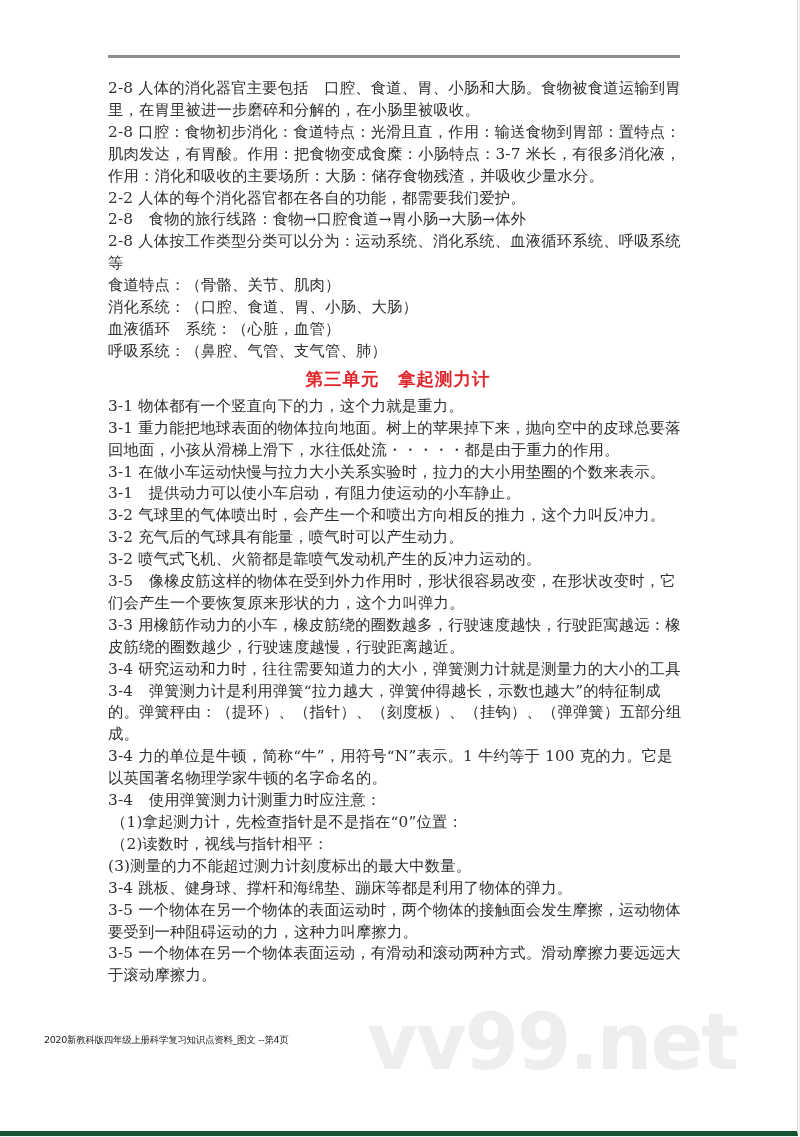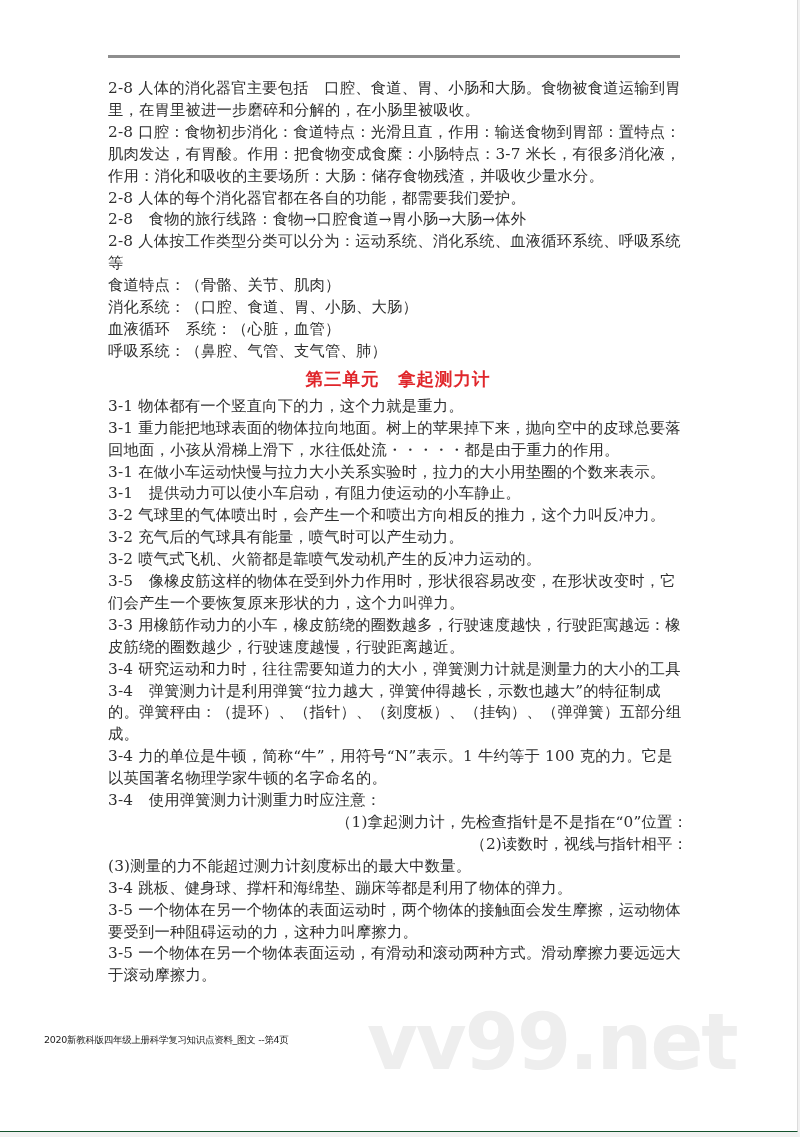--- a/index.html
+++ b/index.html
@@ -3,37 +3,37 @@
 <meta charset="utf-8">
 <style>
   html, body { margin: 0; padding: 0; }
   body {
     width: 800px; height: 1137px; background: #f1f1f1;
     position: relative; overflow: hidden;
     font-family: "DejaVu Serif", "Liberation Serif", serif;
   }
   .page {
     position: absolute; left: 0; top: 0; width: 797px; height: 1131px;
-    background: #ffffff; border-right: 1px solid #dcdcdc; border-bottom: 1px solid #14532d;
+    background: #ffffff; border-right: 1px solid #dcdcdc; border-bottom: 5px solid #14532d;
   }
   .rule {
     position: absolute; left: 108px; top: 55px; width: 572px; height: 3px; background: #8e8e8e;
   }
   .content {
     position: absolute; left: 108px; top: 78px; width: 580px;
     color: #2e2e2e; font-size: 15.3px; line-height: 21.9px; letter-spacing: 0.2px;
   }
   .content p { margin: 0; }
   .section-title {
     text-align: center; color: #e0262b; font-weight: bold;
     font-family: "DejaVu Sans", "Liberation Sans", sans-serif;
     font-size: 17.5px; line-height: 28px; margin: 2px 0 3px 0 !important;
     letter-spacing: 1px; word-spacing: 14px;
   }
-  .indent-sm { padding-left: 3px; text-align: right; }
+  .indent-sm { padding-left: 3px; }
   .watermark {
     position: absolute; left: 367px; top: 1002px;
     font-family: "DejaVu Sans", "Liberation Sans", sans-serif; font-weight: bold;
     font-size: 78px; line-height: 80px; color: #eeeeee; letter-spacing: -2px;
     user-select: none;
   }
   .footer {
     position: absolute; left: 44px; top: 1034px;
     font-family: "DejaVu Sans", "Liberation Sans", sans-serif;
     font-size: 9.5px; color: #222; letter-spacing: -0.3px;
@@ -41,21 +41,21 @@
 </style>
 </head>
 <body>
 
 <div class="page">
   <div class="rule"></div>
 
   <div class="content">
     <p>2-8 人体的消化器官主要包括　口腔、食道、胃、小肠和大肠。食物被食道运输到胃里，在胃里被进一步磨碎和分解的，在小肠里被吸收。</p>
     <p>2-8 口腔：食物初步消化：食道特点：光滑且直，作用：输送食物到胃部：置特点：肌肉发达，有胃酸。作用：把食物变成食糜：小肠特点：3-7 米长，有很多消化液，作用：消化和吸收的主要场所：大肠：储存食物残渣，并吸收少量水分。</p>
-    <p>2-8 人体的每个消化器官都在各自的功能，都需要我们爱护。</p>
+    <p>2-2 人体的每个消化器官都在各自的功能，都需要我们爱护。</p>
     <p>2-8　食物的旅行线路：食物→口腔食道→胃小肠→大肠→体外</p>
     <p>2-8 人体按工作类型分类可以分为：运动系统、消化系统、血液循环系统、呼吸系统等</p>
     <p>食道特点：（骨骼、关节、肌肉）</p>
     <p>消化系统：（口腔、食道、胃、小肠、大肠）</p>
     <p>血液循环　系统：（心脏，血管）</p>
     <p>呼吸系统：（鼻腔、气管、支气管、肺）</p>
 
     <p class="section-title">第三单元　拿起测力计</p>
 
     <p>3-1 物体都有一个竖直向下的力，这个力就是重力。</p>

